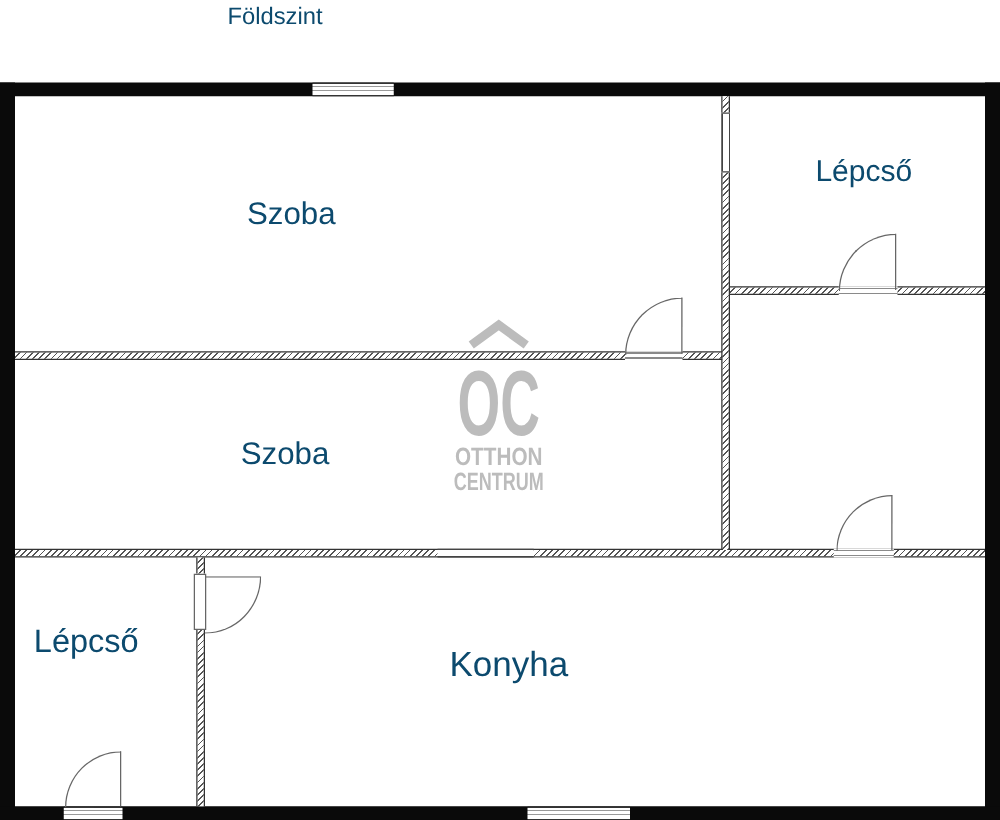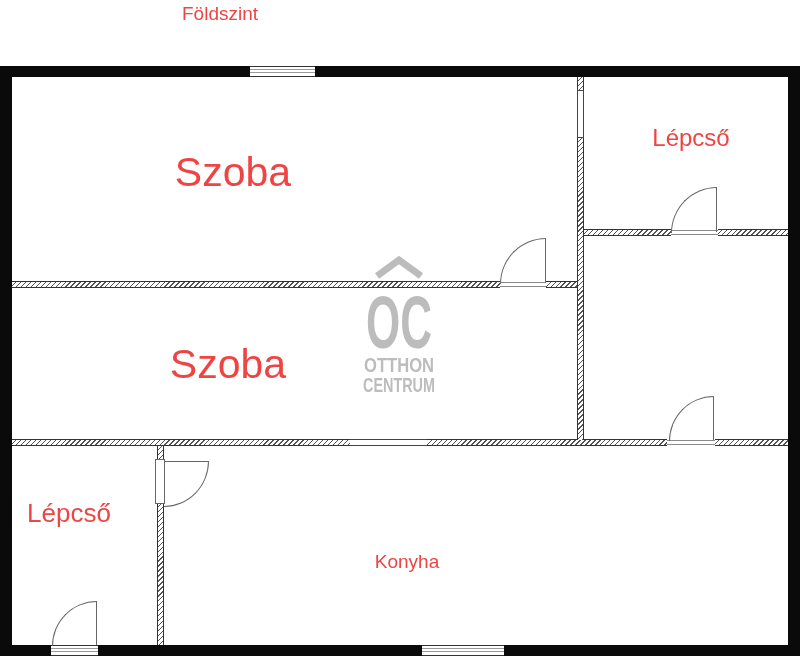--- a/index.html
+++ b/index.html
@@ -41,24 +41,24 @@
     border-top:1px solid #444; border-bottom:1px solid #444;
     background:linear-gradient(to right,#444 0 1px,#fff 1px 6px,#444 6px 7px);
   }
   
   .arc { position:absolute; z-index:3; border:0 solid #666; }
   .arc.tl { border-radius:100% 0 0 0; border-width:1px 0 0 1px; }
   .arc.br { border-radius:0 0 100% 0; border-width:1px 1px 1px 0; }
   .vline { position:absolute; width:1px; background:#666; z-index:3; }
   .panel { position:absolute; background:#fff; border:1px solid #666; box-sizing:border-box; z-index:3; }
   
-  .lbl { position:absolute; transform:translate(-50%,-50%); white-space:nowrap; z-index:4; color:#ef4444; }
+  .lbl { position:absolute; transform:translate(-50%,-50%); white-space:nowrap; z-index:4; color:#0c4a6e; }
   .title { font-size:19px; }
-  .room-lg { font-size:41px; }
-  .room-md { font-size:19px;margin-top:30px; }
+  .room-lg { font-size:25px; }
+  .room-md { font-size:28px; }
   .room-sm { font-size:24px; }
   .room-sm2 { font-size:26px; }
   .room-xs { font-size:22px; }
   
   .wm { position:absolute; left:336px; top:252px; z-index:0; }
 </style>
 </head>
 <body>
 
 <div class="canvas">

